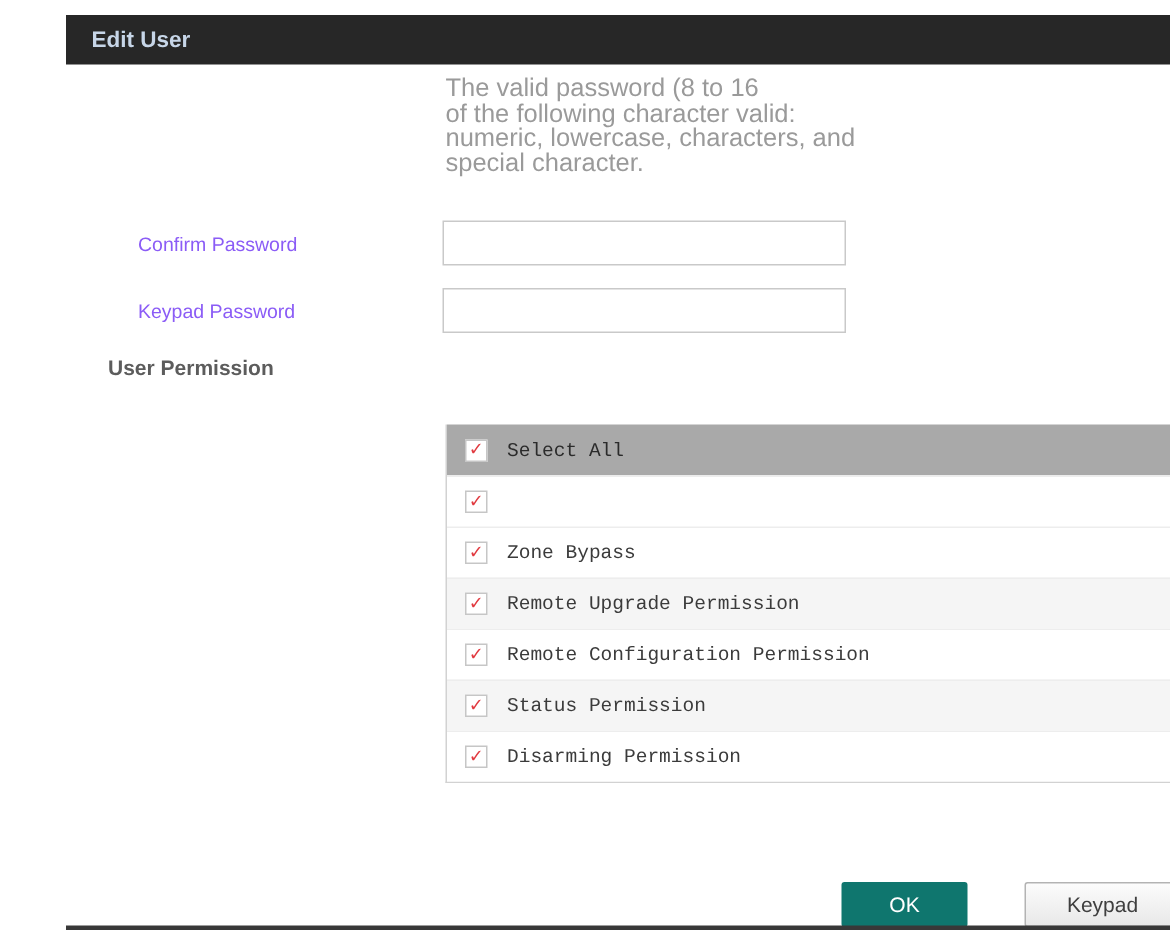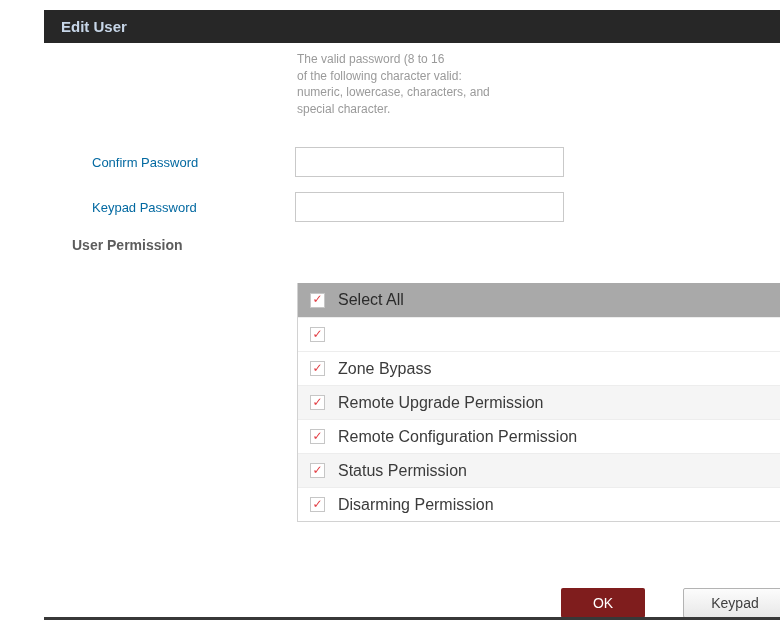--- a/index.html
+++ b/index.html
@@ -41,31 +41,31 @@
     font-weight: bold;
     cursor: pointer;
     line-height: 1;
   }
 
   
   .hint {
     position: absolute;
     left: 253px; top: 51px;
     width: 290px;
-    font-size: 12px;
+    font-size: 17px;
     line-height: 16.5px;
     color: #9a9a9a;
   }
 
   
   .field-label {
     position: absolute;
     left: 48px;
     font-size: 13px;
-    color: #0369a1;
+    color: #8b5cf6;
     white-space: nowrap;
   }
   .field-label.l1 { top: 155px; }
   .field-label.l2 { top: 200px; }
   .text-input {
     position: absolute;
     left: 251px;
     width: 269px; height: 30px;
     border: 1px solid #c9c9c9;
     background: #ffffff;
@@ -102,22 +102,23 @@
     cursor: pointer;
   }
   .perm-row + .perm-row { border-top: 1px solid #ededed; }
   .perm-row.header {
     background: #a9a9a9;
     border-top: none;
   }
   .perm-row.alt { background: #f5f5f5; }
   .perm-row .label {
     margin-left: 13px;
-    font-size: 16px;
+    font-size: 13px;
     color: #3b3b3b;
+    font-family: Liberation Mono, monospace;
   }
   .perm-row.header .label { color: #2b2b2b; }
 
   .checkbox {
     margin-left: 12px;
     width: 15px; height: 15px;
     background: #ffffff;
     border: 1px solid #c6c6c6;
     display: flex;
     align-items: center;
@@ -140,21 +141,21 @@
     font-size: 14px;
     display: flex;
     align-items: center;
     justify-content: center;
     cursor: pointer;
     border-radius: 2px;
   }
   .btn-ok {
     left: 517px;
     width: 84px;
-    background: #7f1d1d;
+    background: #0f766e;
     color: #ffffff;
     border: none;
   }
   .btn-cancel {
     left: 639px;
     width: 104px;
     background: linear-gradient(#fcfcfc, #e8e8e8);
     border: 1px solid #b3b3b3;
     color: #3f3f3f;
   }

